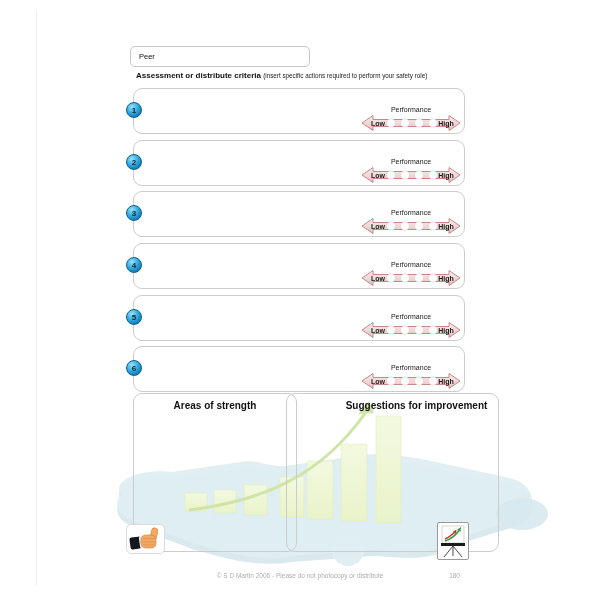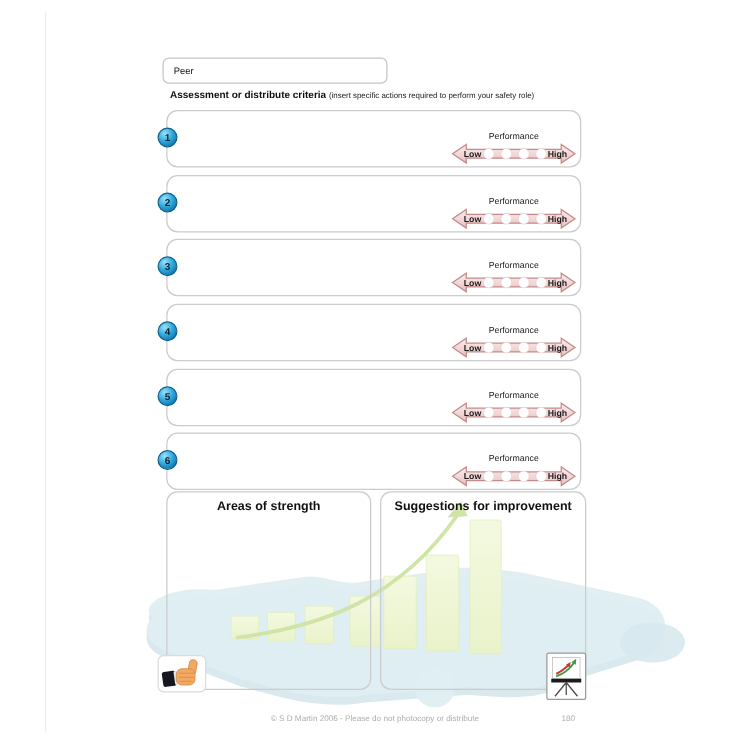--- a/index.html
+++ b/index.html
@@ -25,21 +25,21 @@
           border:1px solid #0d608f;display:flex;align-items:center;justify-content:center;
           font-size:8px;font-weight:bold;color:#092635;}
   .perf{position:absolute;right:3px;bottom:1px;width:100px;text-align:center;}
   .perf-label{font-size:7px;color:#1a1a1a;line-height:8px;}
   .perf svg{display:block;width:100px;height:18px;}
 
   
   .bottom-box{position:absolute;top:393px;height:157px;border:1px solid #cccccc;border-radius:9px;
               background:transparent;z-index:2;}
   .bottom-left{left:133px;width:162px;}
-  .bottom-right{left:304px;width:163px;}
+  .bottom-right{left:286px;width:163px;padding-left:48px;}
   .bottom-title{margin-top:6px;text-align:center;font-size:10px;font-weight:bold;color:#111;}
 
   
   .bg-art{position:absolute;left:90px;top:398px;width:460px;height:168px;z-index:1;}
 
   
   .thumb-box{position:absolute;left:126px;top:524px;width:37px;height:28px;background:#fff;
              border:1px solid #dcdcdc;border-radius:5px;z-index:3;}
   .flip-box{position:absolute;left:437px;top:522px;width:30px;height:36px;background:#fff;
             border:1px solid #9a9a9a;border-radius:2px;z-index:3;}

